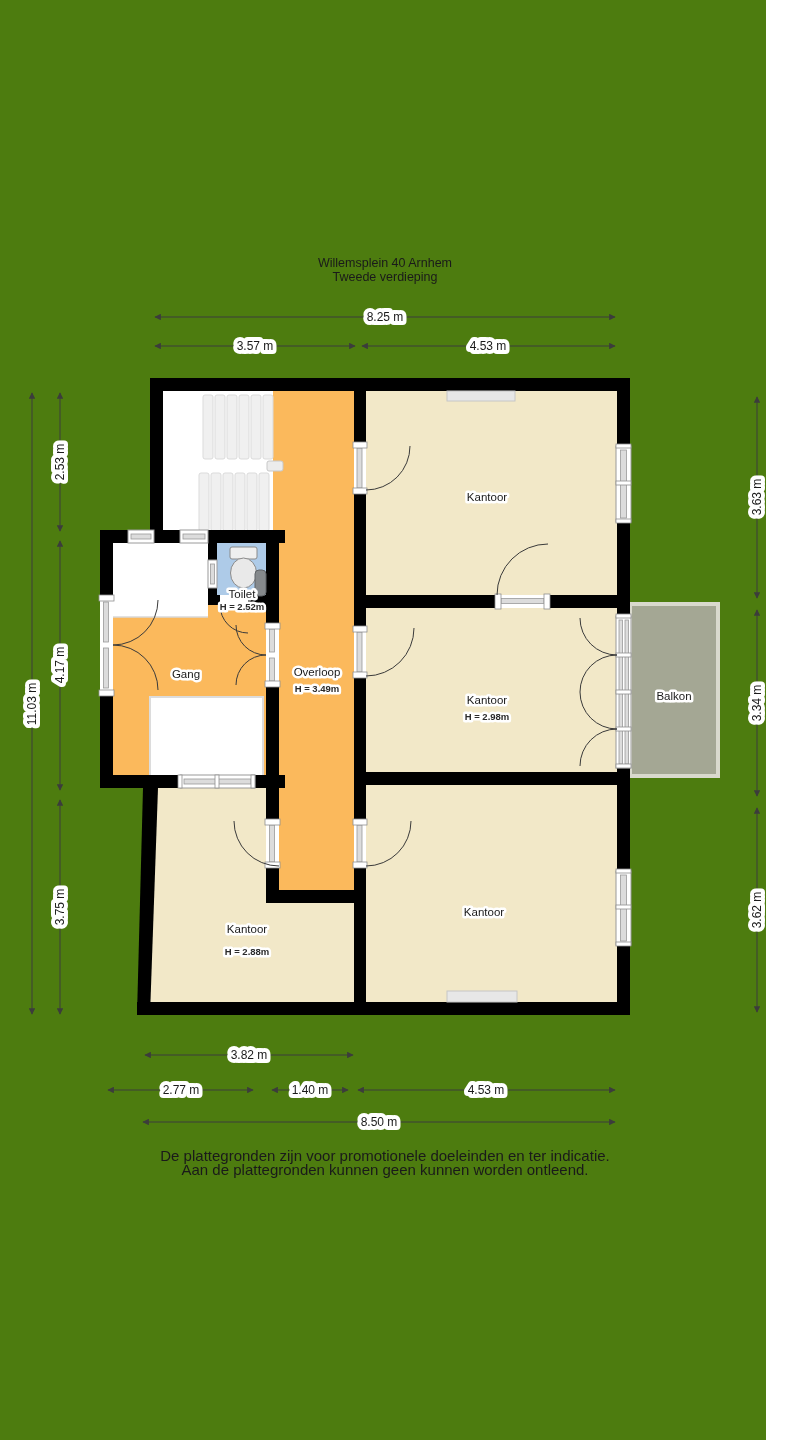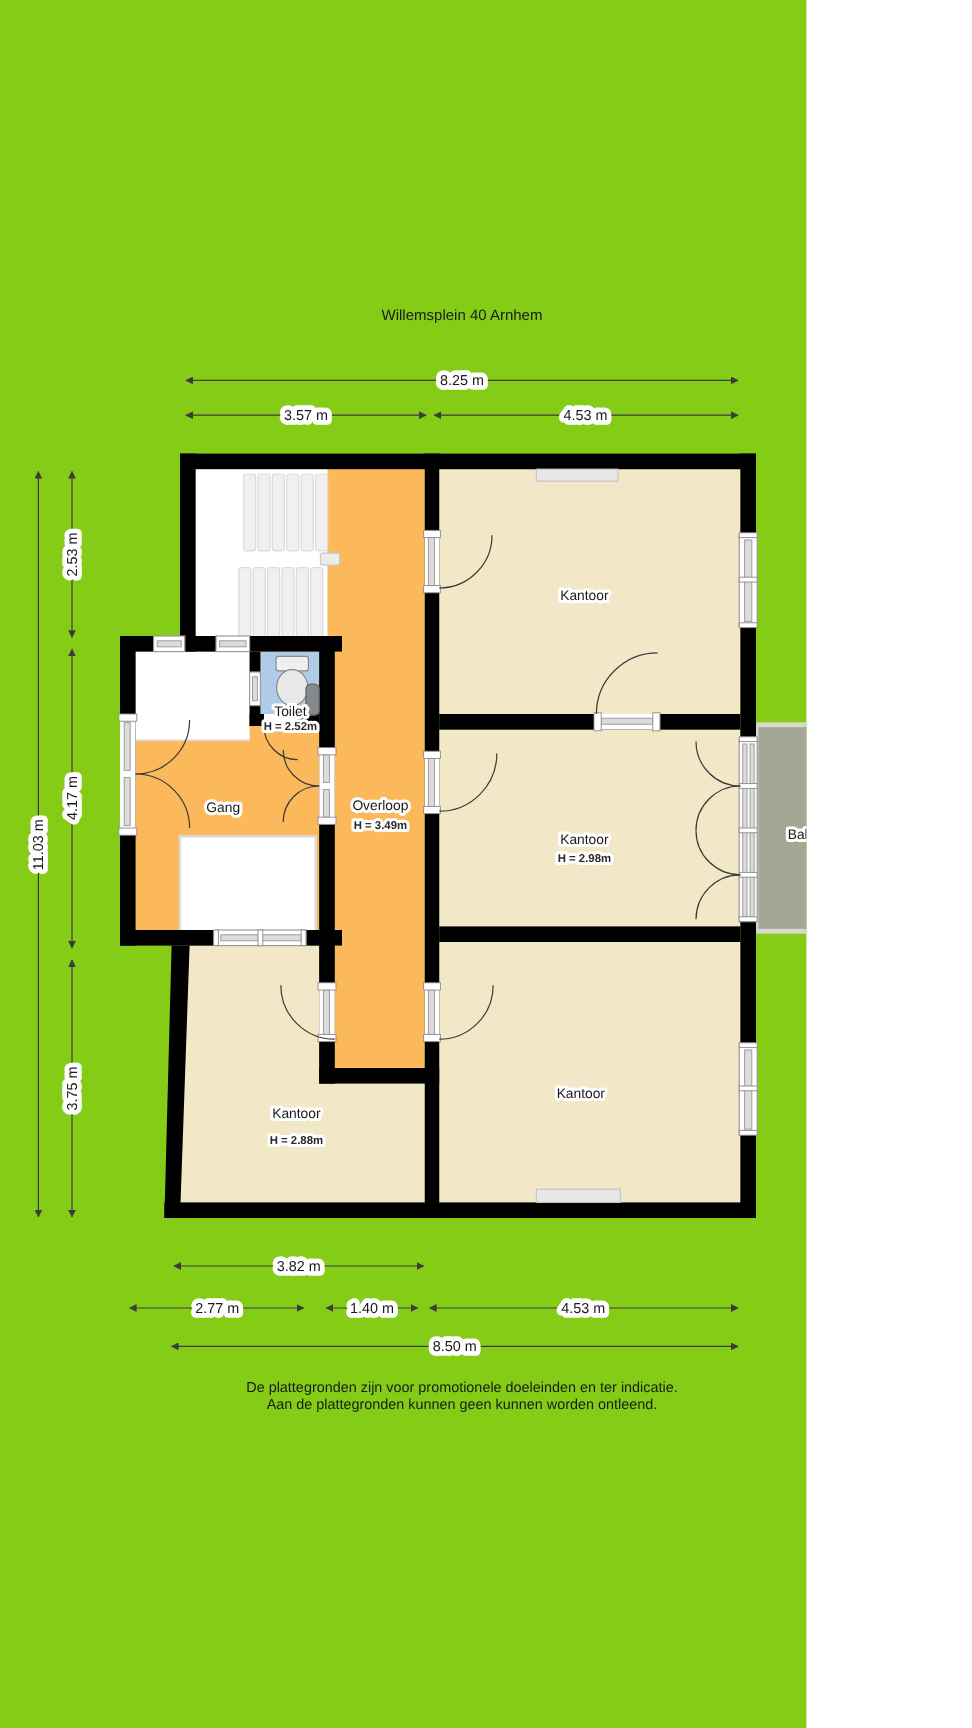--- a/index.html
+++ b/index.html
@@ -5,30 +5,30 @@
   :root{
     --c-room:#F2E8C8;
     --c-circulation:#FBB95C;
     --c-toilet:#AECBE8;
     --c-balcony:#A4A794;
     --c-wall:#000000;
     --c-dim:#3c3c3c;
   }
   html,body{margin:0;padding:0;background:#fff;}
   .canvas{
-    position:relative;width:672px;height:1440px;background:#84cc16;overflow:hidden;
+    position:relative;width:766px;height:1440px;background:#4d7c0f;overflow:hidden;
     font-family:"Liberation Sans", sans-serif;
   }
   .title-block{
     position:absolute;top:256px;left:0;width:770px;text-align:center;
     font-size:12.5px;line-height:14px;color:#1a1a1a;
   }
   .footer-block{
     position:absolute;top:1149px;left:0;width:770px;text-align:center;
-    font-size:12px;line-height:14px;color:#1a1a1a;
+    font-size:15px;line-height:14px;color:#1a1a1a;
   }
   svg{position:absolute;top:0;left:0;}
   .wall{fill:var(--c-wall);}
   .room-cream{fill:var(--c-room);}
   .room-orange{fill:var(--c-circulation);}
   .room-toilet{fill:var(--c-toilet);}
   .room-white{fill:#ffffff;}
   .balcony{fill:var(--c-balcony);stroke:#D9D9CD;stroke-width:4;}
   .dim{stroke:var(--c-dim);stroke-width:1;}
   .dimlab{
@@ -56,20 +56,21 @@
   .tread{fill:#F0F0F0;stroke:#DBDBDB;stroke-width:1;}
   .voidroom{fill:#ffffff;stroke:#DCDCDC;stroke-width:2;}
 </style>
 </head>
 <body>
 
 <div class="canvas">
 
   <div class="title-block">
     <div>Willemsplein 40 Arnhem</div>
+    <div>Tweede verdieping</div>
   </div>
 
   <svg width="810" height="1440" viewBox="0 0 810 1440">
     <defs>
       <marker id="mA" viewBox="0 0 10 10" refX="9" refY="5" markerWidth="6.5" markerHeight="6.5" orient="auto-start-reverse">
         <path d="M0,0 L10,5 L0,10 z" fill="#3c3c3c"></path>
       </marker>
     </defs>
 
     <g>

